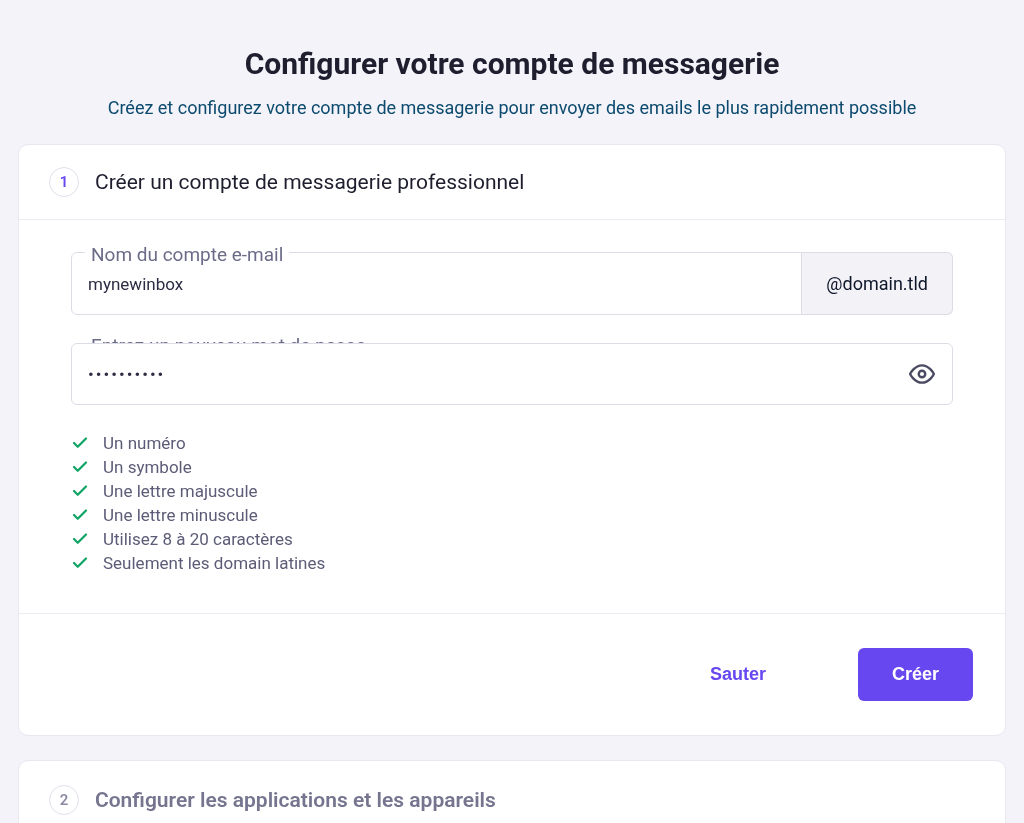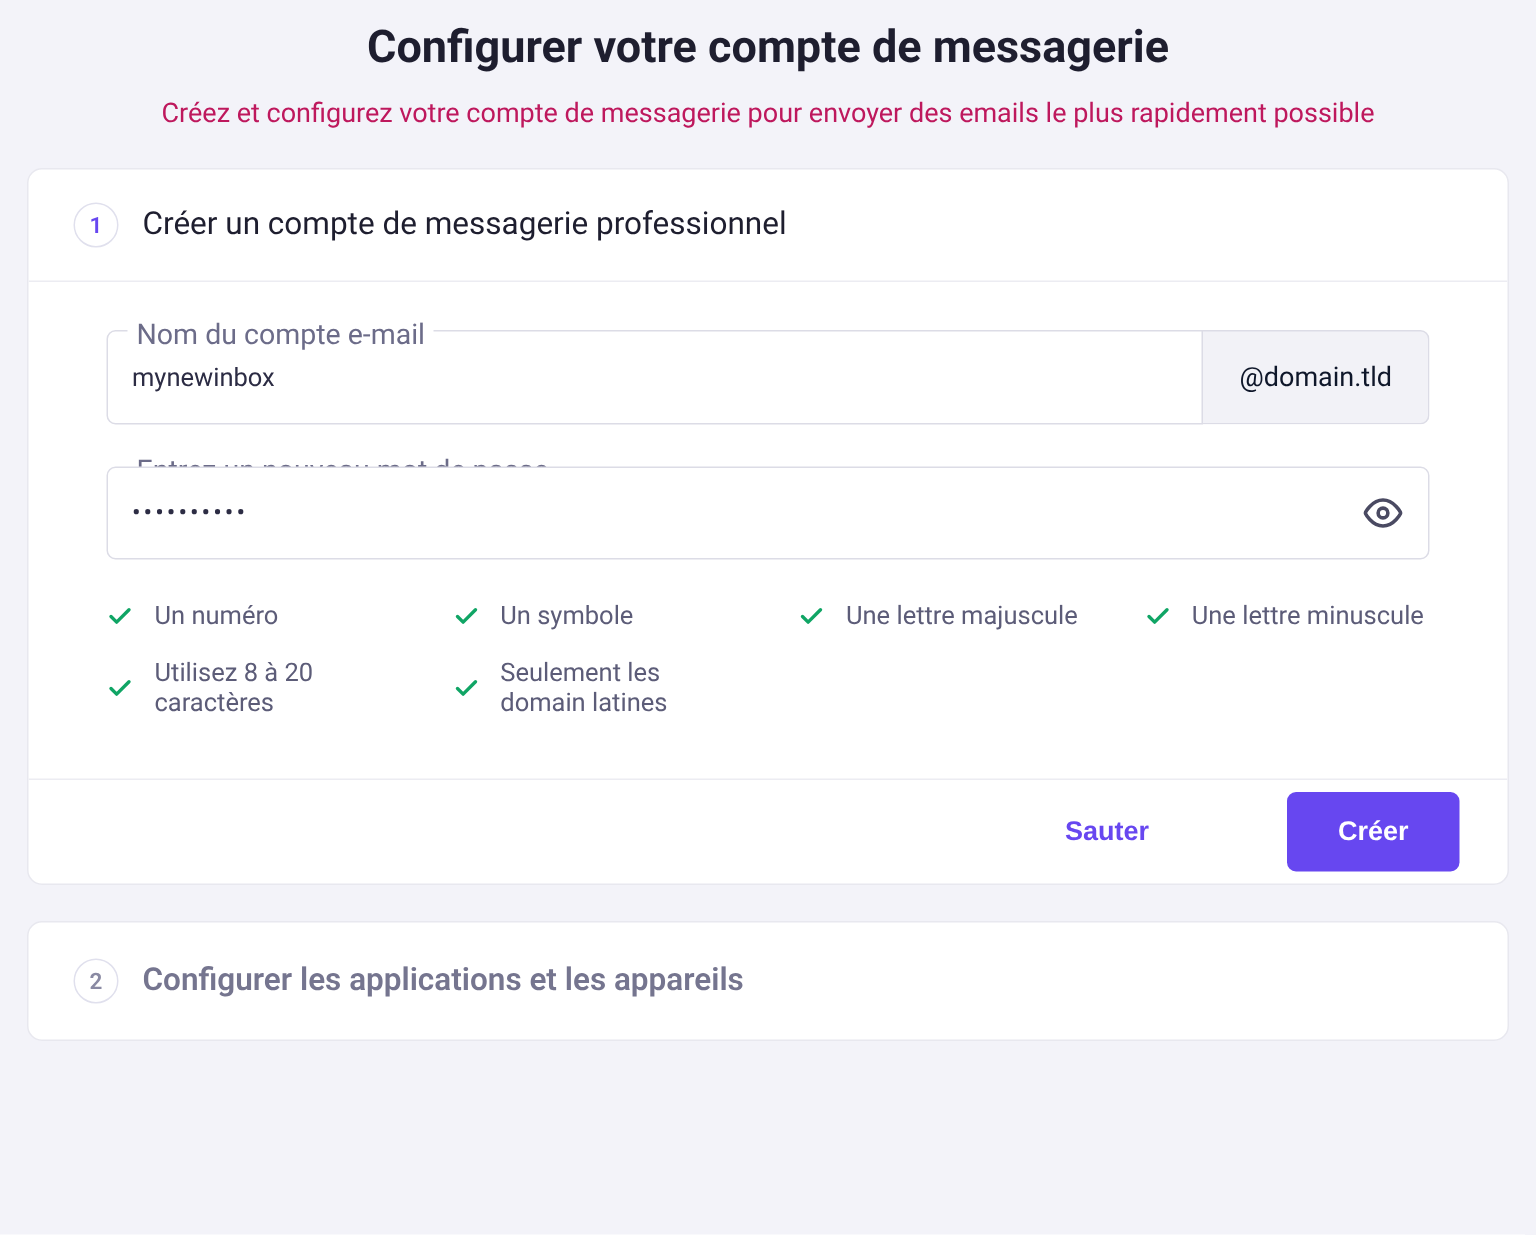--- a/index.html
+++ b/index.html
@@ -10,30 +10,31 @@
     body {
       font-family: -apple-system, BlinkMacSystemFont, "Segoe UI", Roboto, Helvetica, Arial, sans-serif;
       background: #f3f3f9;
       width: 1024px;
       height: 823px;
       overflow: hidden;
     }
     .page-header {
       text-align: center;
       padding: 14px 40px 24px;
+      margin-top: 32px;
     }
     .page-title {
       font-size: 30px;
       font-weight: 700;
       color: #1e1e2f;
       margin-bottom: 14px;
     }
     .page-subtitle {
       font-size: 18px;
-      color: #be185d;
+      color: #0c4a6e;
       line-height: 1.4;
     }
     .card {
       background: #ffffff;
       border-radius: 10px;
       margin: 0 18px 24px;
       overflow: hidden;
       border: 1px solid #e8e8ef;
     }
     .card-header {
@@ -135,38 +136,38 @@
       background: none;
       border: none;
       cursor: pointer;
       padding: 4px;
       display: flex;
       align-items: center;
       justify-content: center;
     }
     .requirements {
       display: grid;
-      grid-template-columns: 1fr 1fr 1fr 1fr;
-      gap: 18px 40px;
+      grid-template-columns: 1fr;
+      gap: 4px 40px;
       margin-top: 6px;
     }
     .req-item {
       display: flex;
       align-items: center;
       gap: 14px;
     }
     .check-icon {
       flex-shrink: 0;
     }
     .req-text {
       font-size: 17px;
       color: #5c5c78;
     }
     .card-footer {
-      padding: 8px 32px;
+      padding: 34px 32px;
       border-top: 1px solid #ececf2;
       display: flex;
       justify-content: flex-end;
       align-items: center;
       gap: 28px;
     }
     .btn-skip {
       background: none;
       border: none;
       color: #6747f0;

